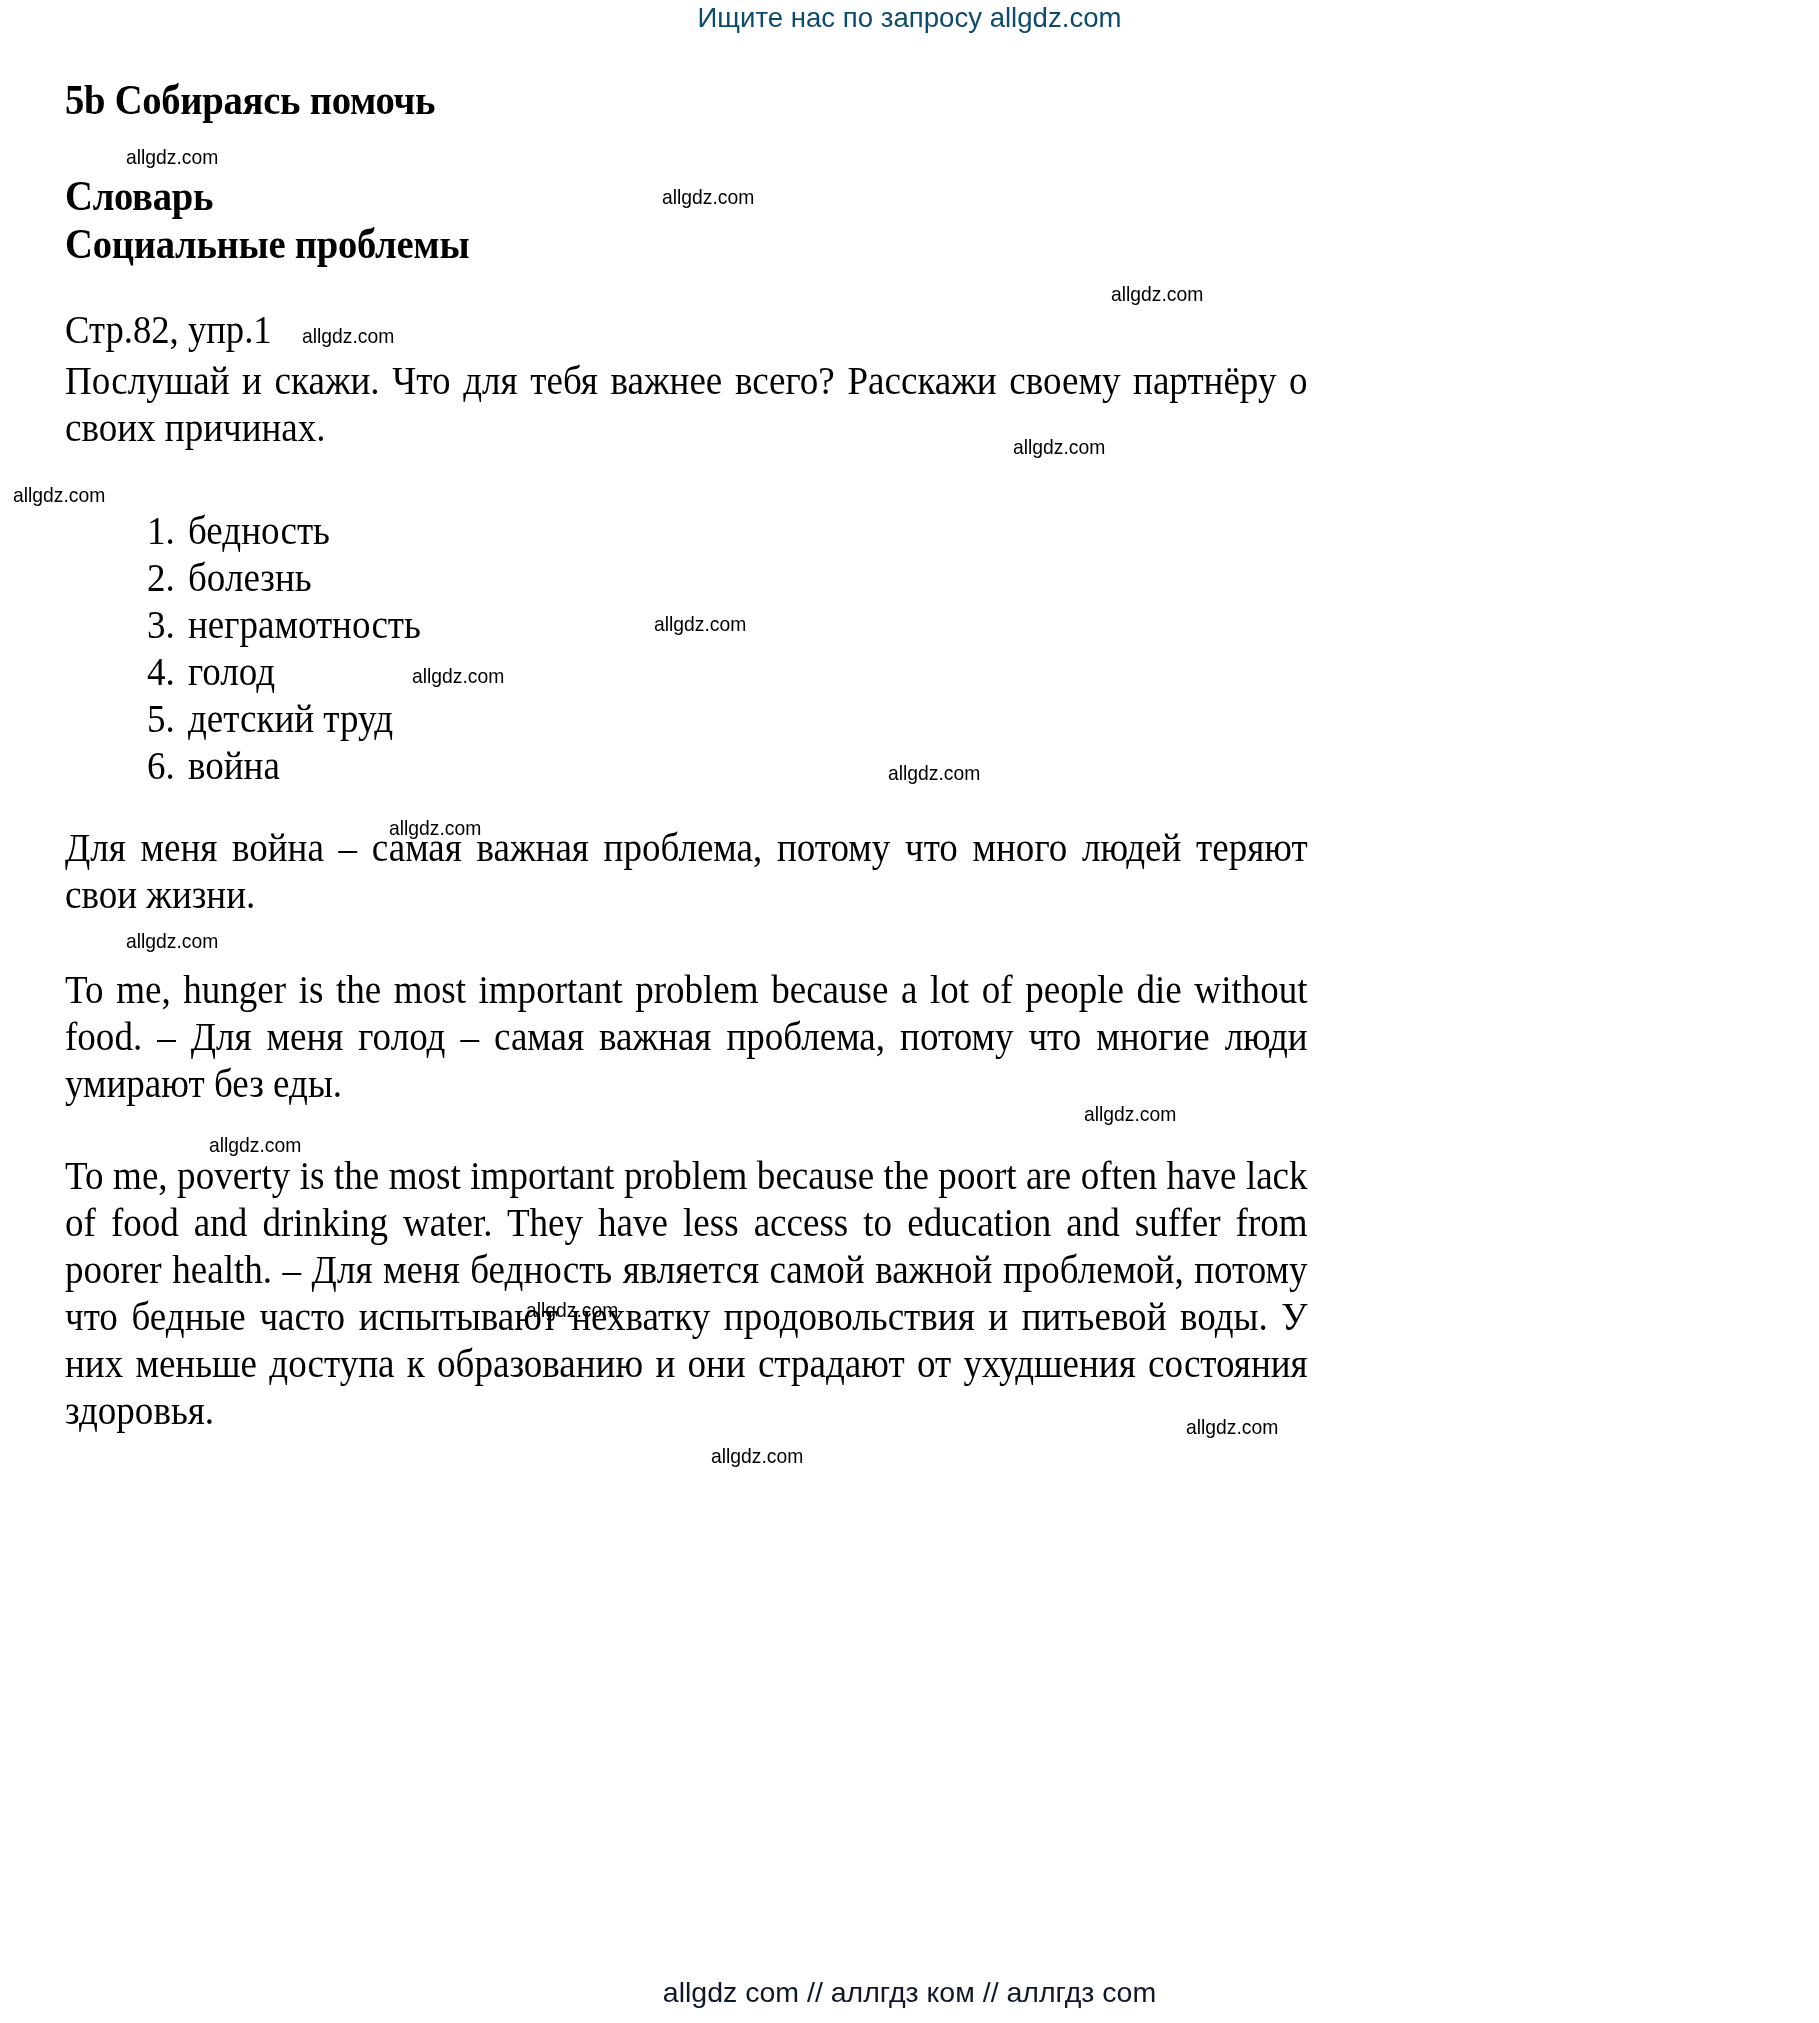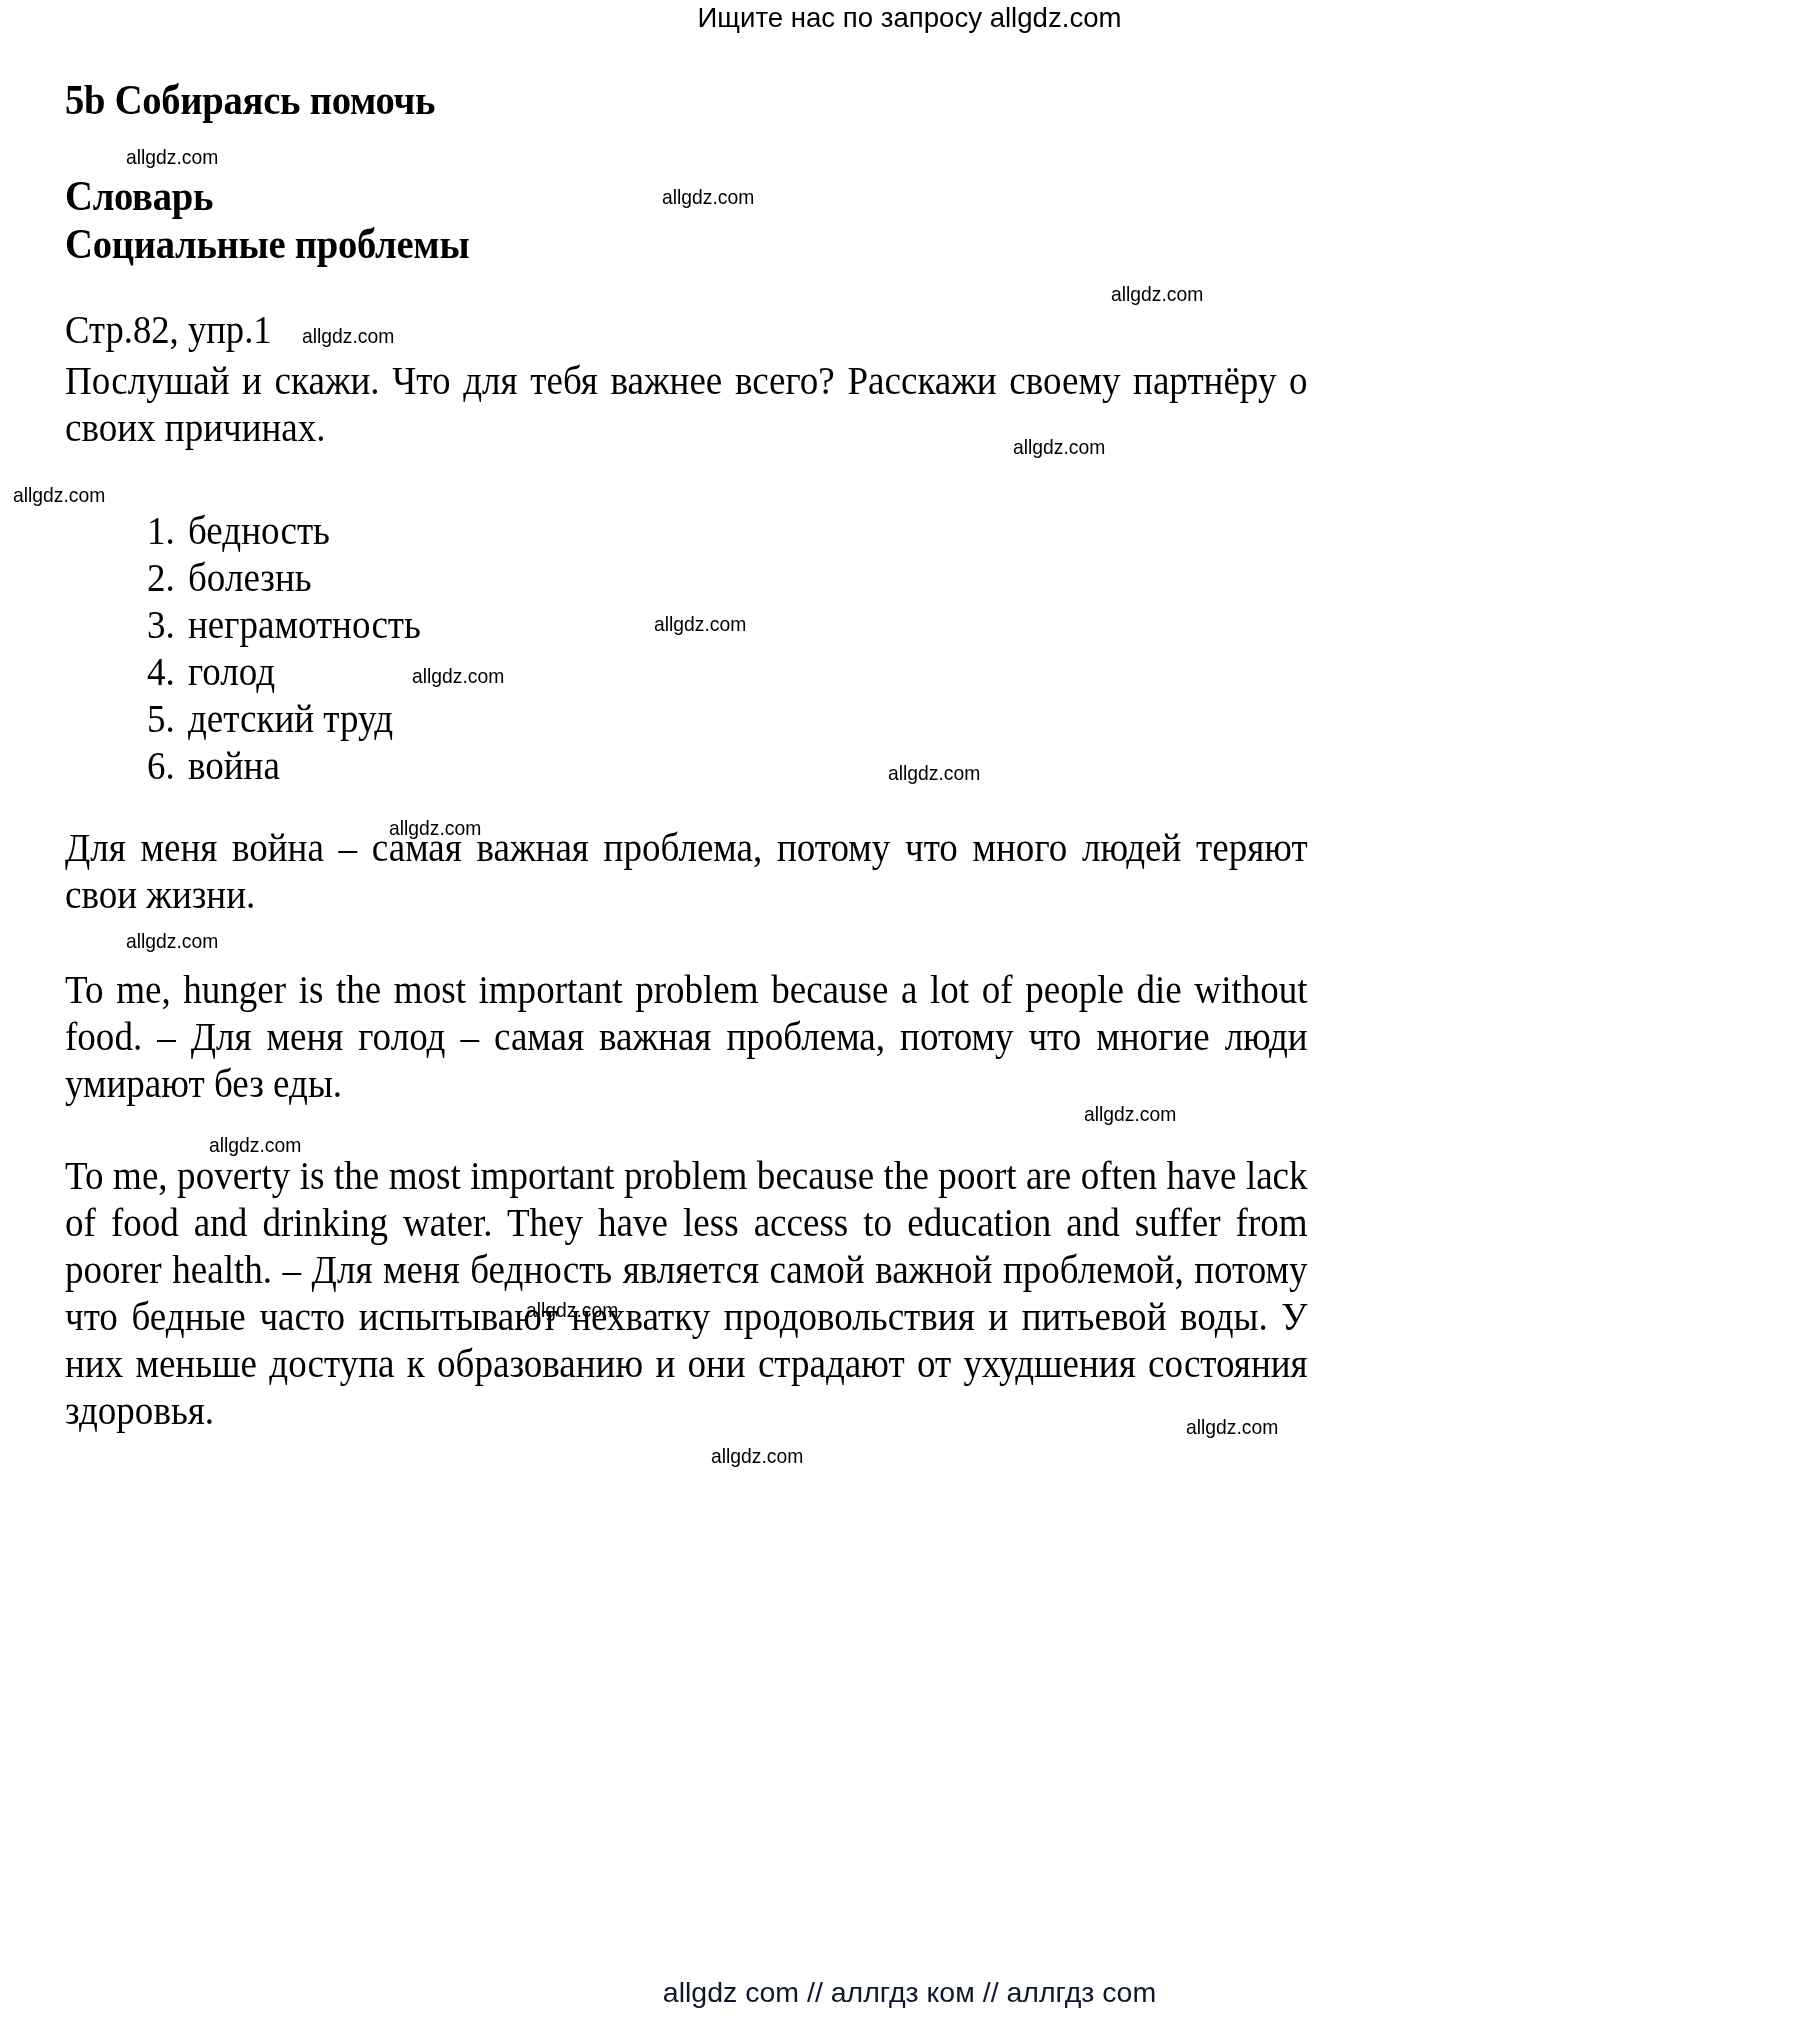--- a/index.html
+++ b/index.html
@@ -154,21 +154,21 @@
     font-size: 28.5px;
     color: #5c0f8b;
     white-space: nowrap;
   }
 </style>
 </head>
 <body>
 
 <div class="page">
 
-  <div class="top-banner" style="color: #000000;">Ищите нас по запросу allgdz.com</div>
+  <div class="top-banner" style="color: #0c4a6e;">Ищите нас по запросу allgdz.com</div>
 
   <div class="content">
 
     <h1 class="doc-title">5b Собираясь помочь</h1>
 
     <h2 class="section-heading heading-vocab">Словарь</h2>
 
     <h2 class="section-heading heading-social">Социальные проблемы</h2>
 
     <div class="exercise-ref">Стр.82, упр.1</div>

